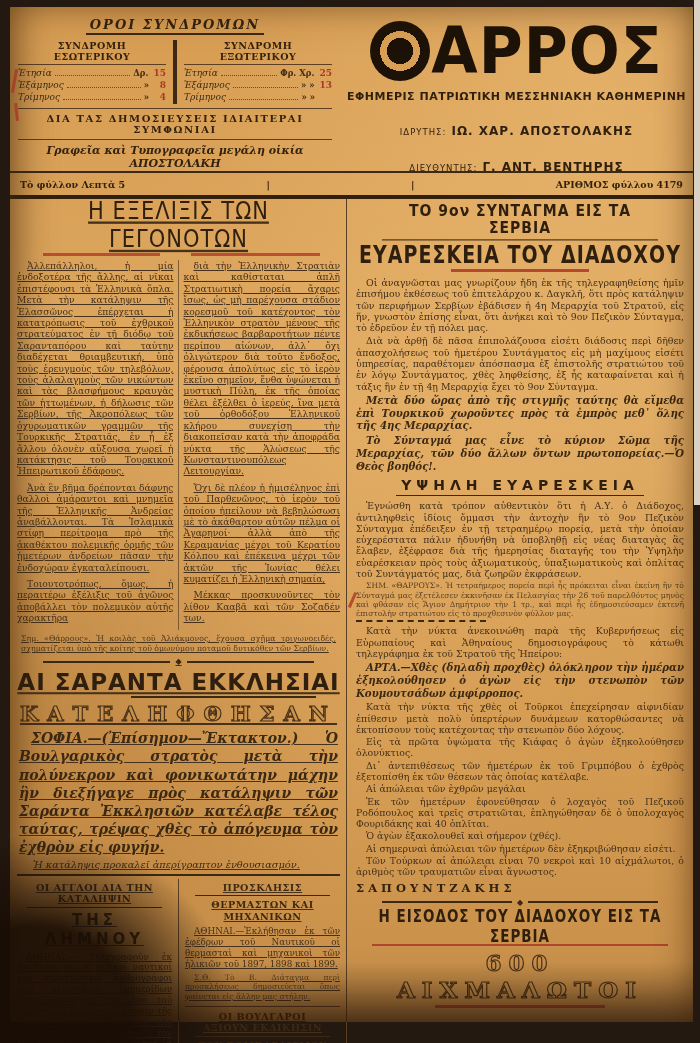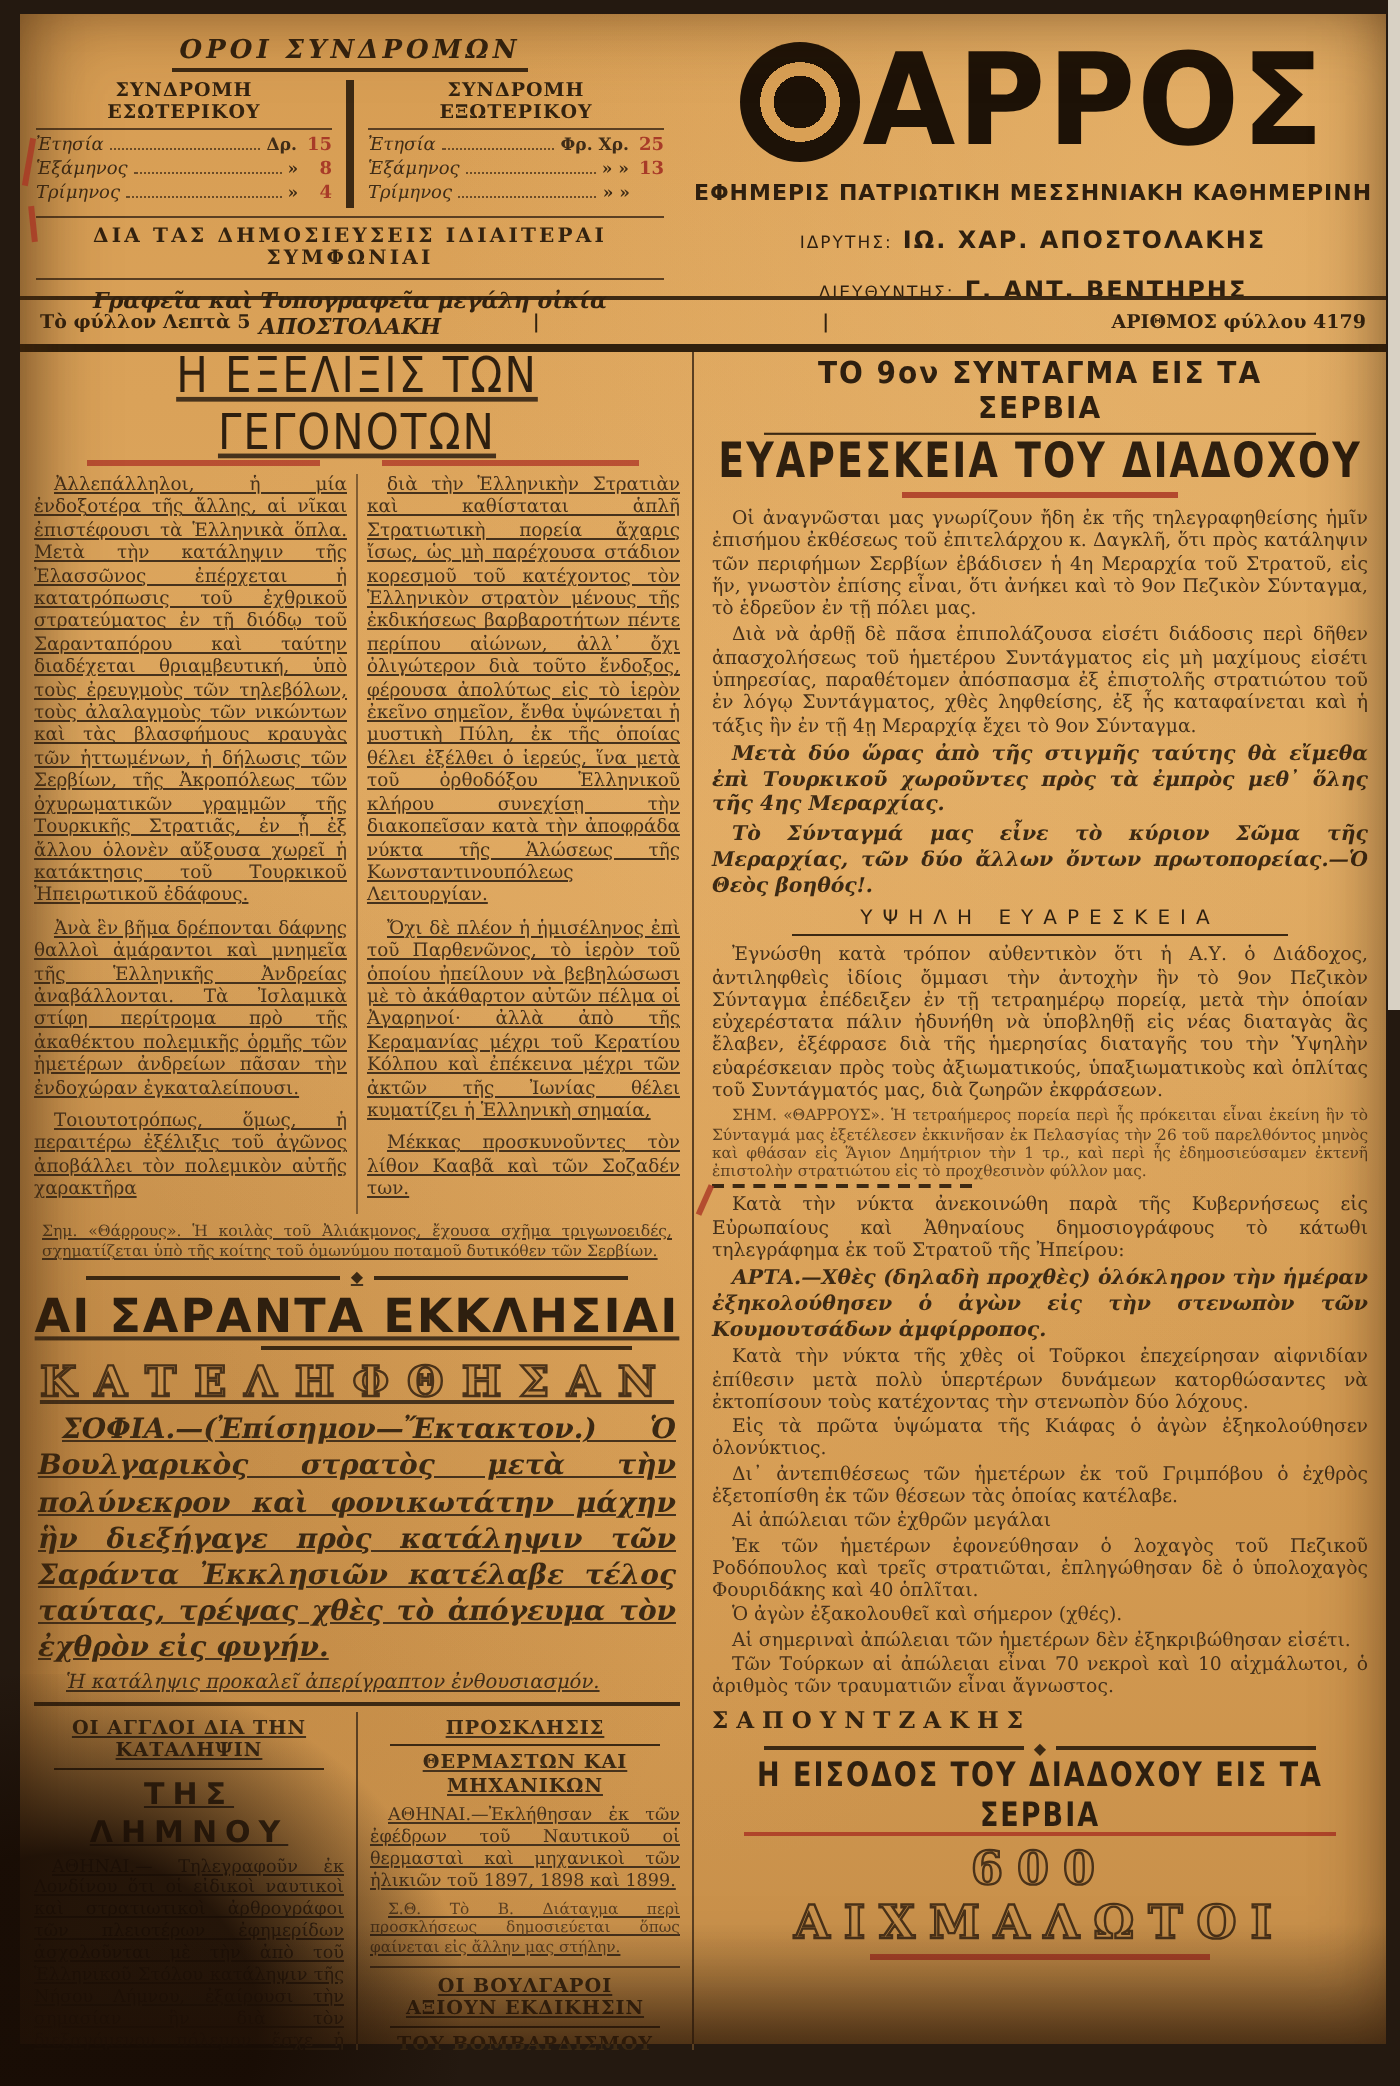--- a/index.html
+++ b/index.html
@@ -20,21 +20,21 @@
   .stain-bl{position:absolute;left:-40px;bottom:-45px;width:260px;height:230px;z-index:41;pointer-events:none;
     background:radial-gradient(ellipse at 25% 75%, rgba(24,12,4,.93) 0 34%, rgba(24,12,4,0) 72%);}
   .fade-bottom{position:absolute;left:0;right:0;bottom:0;height:60px;z-index:41;pointer-events:none;
     background:linear-gradient(180deg, rgba(40,22,8,0), rgba(34,18,7,.45));}
   .redmark{position:absolute;z-index:42;pointer-events:none;border-left:3px solid rgba(170,55,36,.8);}
   .rm1{left:3px;top:62px;height:24px;transform:rotate(10deg);}
   .rm2{left:5px;top:96px;height:18px;transform:rotate(-6deg);}
   .rm3{left:341px;top:585px;height:16px;transform:rotate(24deg);}
 
   
-  .masthead{display:flex;height:141px;padding-top:5px;box-sizing:border-box;}
+  .masthead{display:flex;height:164px;padding-top:5px;box-sizing:border-box;}
   .mh-left{width:330px;padding:0 8px 0 8px;box-sizing:border-box;}
   .terms-title{text-align:center;margin-top:2px;}
   .terms-title span{font-weight:bold;font-style:italic;font-size:13px;letter-spacing:2px;
     border-bottom:2px solid #3c2913;padding:0 4px 1px;color:#33220f;}
   .sub-boxes{display:flex;margin-top:7px;}
   .sub-box{flex:1;}
   .sub-title{font-weight:bold;font-size:9.5px;letter-spacing:.5px;text-align:center;color:#33220f;
     border-bottom:1px solid #5a3f22;padding-bottom:2px;margin-bottom:3px;}
   .sub-row{display:flex;align-items:baseline;font-style:italic;font-size:9px;margin:2px 0;color:#3f2c17;}
   .sub-row .dots{flex:1;border-bottom:1px dotted #6b4c28;margin:0 3px 2px;}
@@ -45,21 +45,21 @@
   .deals{font-weight:bold;font-size:10px;text-align:center;letter-spacing:1.6px;color:#33220f;margin-top:2px;}
   .offices{font-weight:bold;font-style:italic;font-size:11px;text-align:center;margin-top:4px;color:#33220f;}
   .mh-right{flex:1;text-align:center;padding-top:1px;overflow:hidden;}
   .logo-row{display:flex;align-items:center;justify-content:center;height:76px;}
   .bullseye{width:60px;height:60px;border-radius:50%;flex:none;margin-right:1px;
     background:radial-gradient(circle,#1d1207 0 31%,#d9a055 31% 47%,#1d1207 47% 69%,#1d1207 100%);}
   .logo-text{font-family:"DejaVu Sans",sans-serif;font-weight:bold;font-size:60px;line-height:1;
     color:#1d1207;transform:scaleY(1.06);letter-spacing:1px;}
   .subtitle{font-family:"DejaVu Sans",sans-serif;font-weight:bold;font-size:11px;letter-spacing:.5px;
     color:#2e1f0f;margin-top:1px;white-space:nowrap;}
-  .person{font-family:"DejaVu Sans",sans-serif;color:#2e1f0f;margin-top:6px;white-space:nowrap;}
+  .person{font-family:"DejaVu Sans",sans-serif;color:#2e1f0f;margin-top:17px;white-space:nowrap;}
   .person .lab{font-size:8.5px;letter-spacing:1px;}
   .person .nm{font-weight:bold;font-size:12px;letter-spacing:1px;}
 
   
   .dateline{height:22px;border-top:2px solid #3c2913;border-bottom:4px solid #30200d;
     display:flex;align-items:center;justify-content:space-between;padding:0 10px;
     font-weight:bold;font-size:9.5px;color:#33220f;box-sizing:content-box;}
   .dateline .sep{font-weight:bold;}
 
   
@@ -108,21 +108,21 @@
     text-align:center;margin:1px 26px 4px;color:#2e1f0f;border-bottom:1px solid #3c2913;
     padding-bottom:3px;transform:scaleY(1.08);}
   .big-head{font-family:"DejaVu Sans",sans-serif;font-weight:bold;font-size:19px;letter-spacing:1px;
     text-align:center;margin:2px 0 0;color:#2e1f0f;transform:scaleY(1.28);}
   .redline{height:3px;background:rgba(170,55,36,.85);}
   .redline.mid40{width:42%;margin:4px auto 5px;}
   .redline.wide{width:90%;margin:2px auto 3px;height:2px;}
   .redline.mid50{width:52%;margin:2px auto 4px;}
   .r{font-size:9.4px;line-height:1.2;text-align:justify;margin:2px 0;text-indent:10px;color:#44301b;}
   .letter{font-weight:bold;font-style:italic;font-size:10.2px;line-height:1.25;color:#3c2913;}
-  .subhead{font-family:"DejaVu Sans",sans-serif;font-weight:normal;font-size:10px;text-align:center;
+  .subhead{font-family:"DejaVu Sans",sans-serif;font-weight:bold;font-size:14px;text-align:center;
     letter-spacing:5px;margin:5px 40px 4px;color:#2e1f0f;border-bottom:1px solid #3c2913;padding-bottom:2px;}
   .dash-line{width:130px;border-top:2px dashed #3c2913;margin:2px 0 3px;}
   .battle{margin:1px 0;}
   .sig{font-weight:bold;font-size:11.5px;letter-spacing:4px;text-align:left;margin:3px 0;color:#33220f;}
   .entry-head{font-family:"DejaVu Sans",sans-serif;font-weight:bold;font-size:13.5px;letter-spacing:1px;
     text-align:center;margin:3px 0 0;color:#2e1f0f;transform:scaleY(1.25);}
   .entry-big{font-size:23px;letter-spacing:7px;margin-top:3px;}
 </style>
 </head>
 <body>

